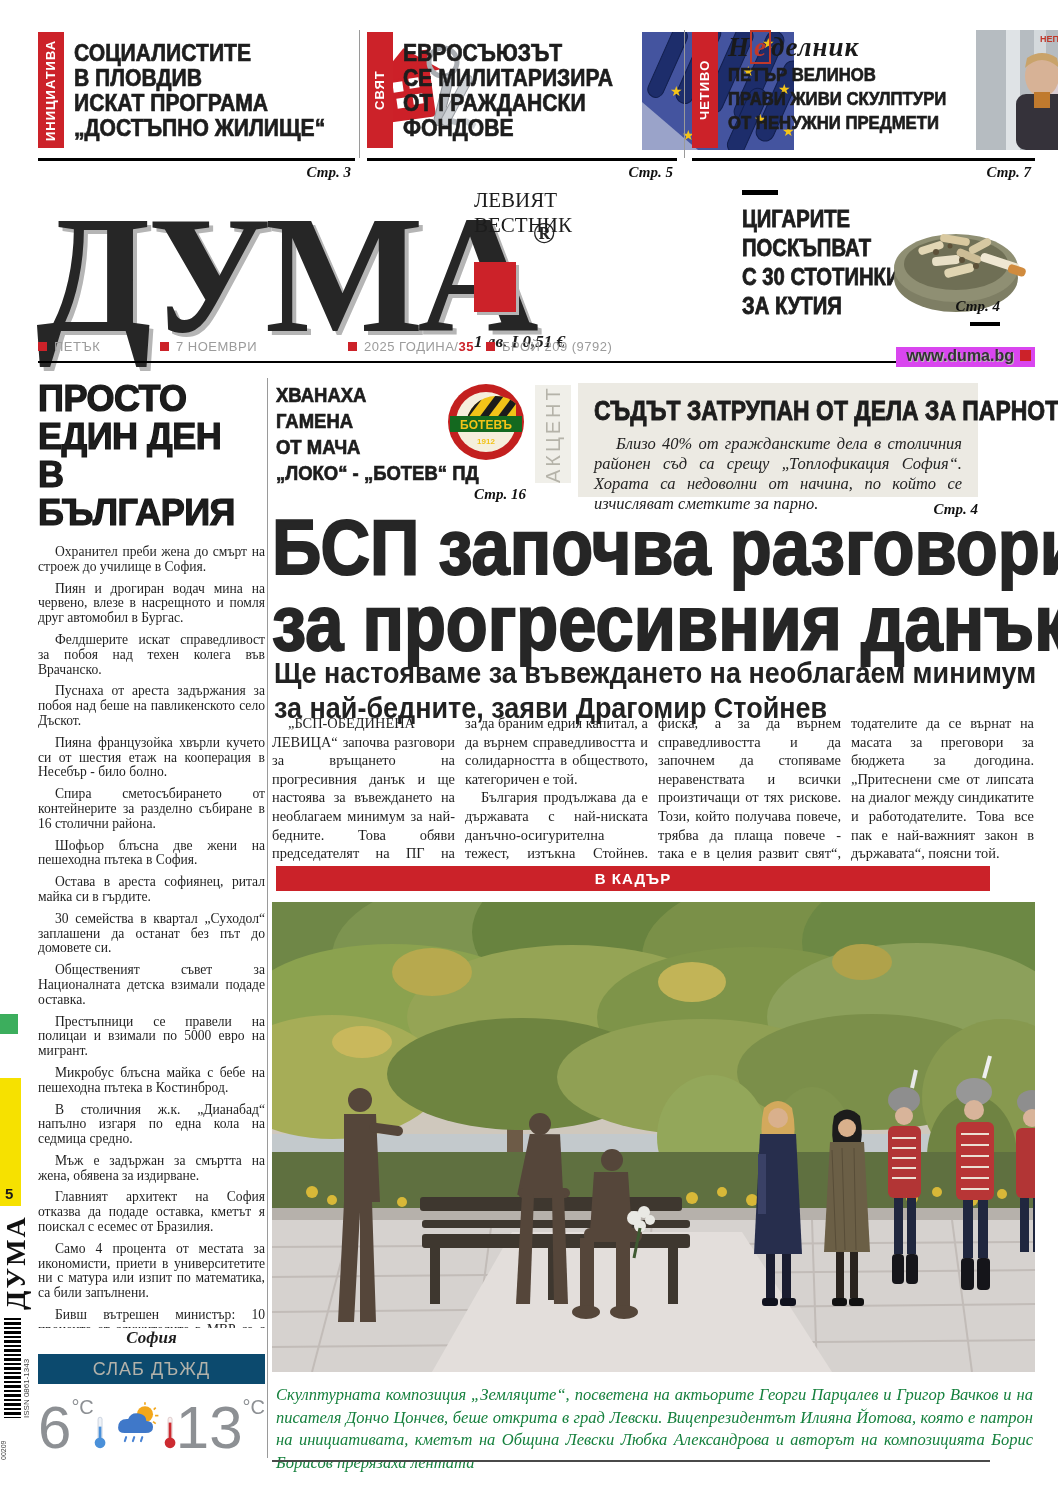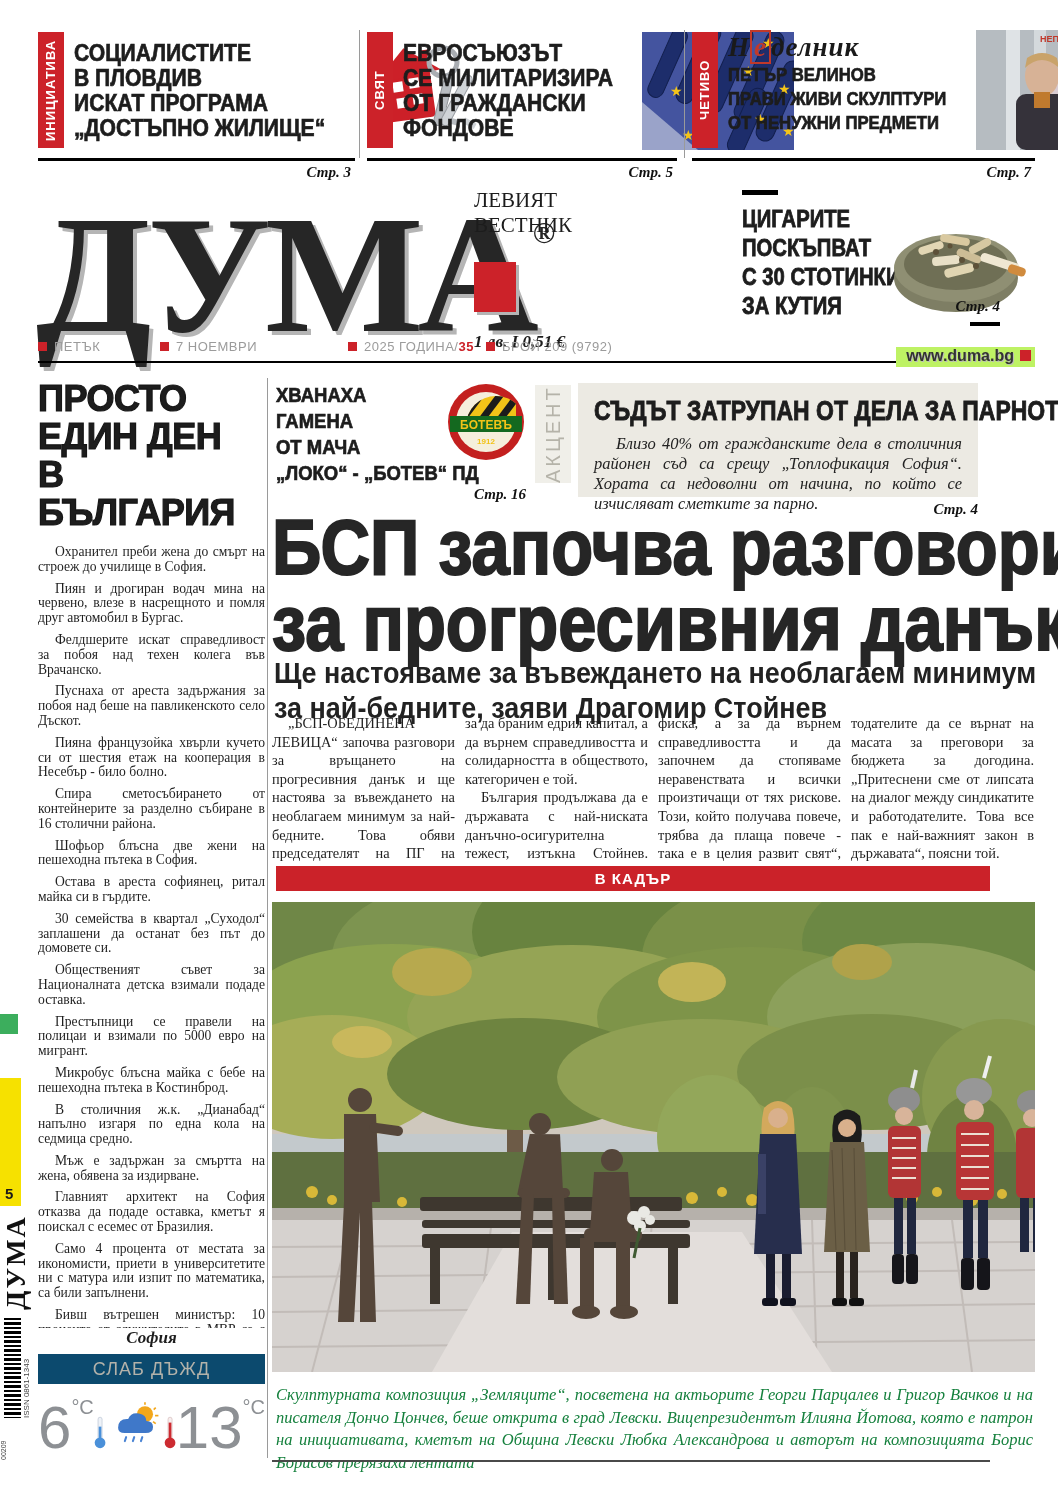--- a/index.html
+++ b/index.html
@@ -238,21 +238,21 @@
         <span>2025 ГОДИНА/</span>
         <span style="color:#cc2229;font-weight:700;">35</span>
       </div>
     <div class="dl-item">
         <span class="dl-sq"></span>
         <span>БРОЙ 209 (9792)</span>
       </div>
   </div>
 
   <div class="abs" style="left:38px;top:361px;width:997px;height:2px;background:#000;"></div>
-  <div class="abs site" style="right:23px;top:347px;background:#bef264;padding:0 4px 2px 10px;"><span>www.duma.bg</span><span style="display:inline-block;width:11px;height:11px;background:#cc2229;margin-left:6px;"></span></div>
+  <div class="abs site" style="right:23px;top:347px;background:#d946ef;padding:0 4px 2px 10px;"><span>www.duma.bg</span><span style="display:inline-block;width:11px;height:11px;background:#cc2229;margin-left:6px;"></span></div>
 
   <div class="abs" style="left:38px;top:380px;width:227px;">
     <div class="lc-head">
       <div>ПРОСТО</div>
       <div>ЕДИН ДЕН</div>
       <div>В БЪЛГАРИЯ</div>
     </div>
     <div style="height:13px;"></div>
     <div class="news-item">Охранител преби жена до смърт на строеж до училище в София.</div>
     <div class="news-item">Пиян и дрогиран водач мина на червено, влезе в насрещното и помля друг автомобил в Бургас.</div>

